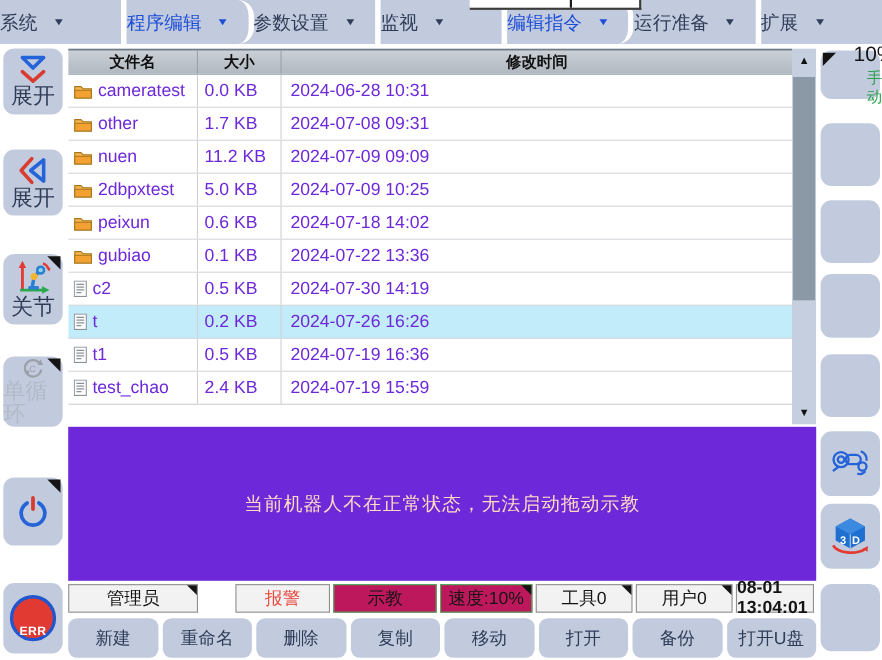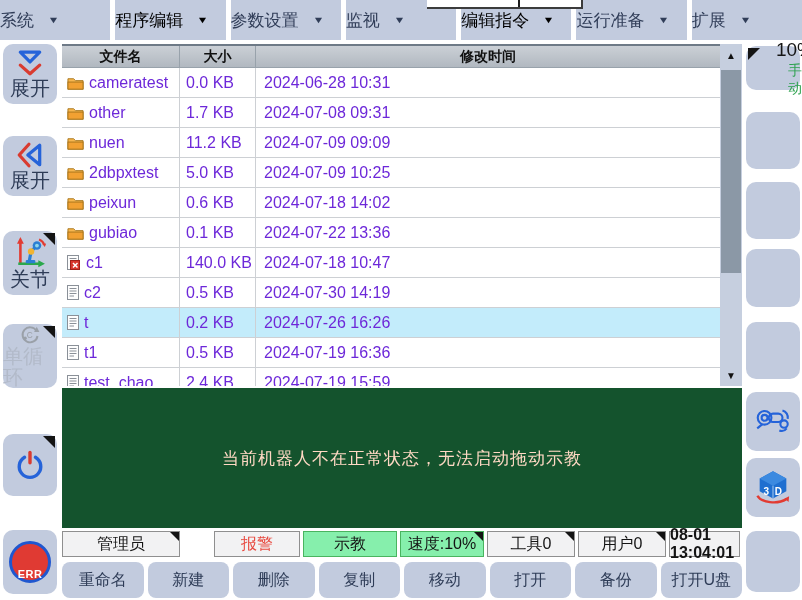--- a/index.html
+++ b/index.html
@@ -8,21 +8,21 @@
     background:#ffffff;
     font-family:"Liberation Sans","DejaVu Sans",sans-serif;
     -webkit-font-smoothing:antialiased;
   }
   
   .menubar{position:absolute;left:0;top:0;width:802px;height:40px;background:#c2cbde;display:flex;}
   .menu-item{flex:1;display:flex;align-items:center;justify-content:flex-start;gap:15px;
     font-size:17px;color:#303d58;border-right:5px solid #ffffff;cursor:default;}
   .menu-item:last-child{border-right:none;}
   .menu-item .caret{font-size:9px;transform:scaleX(1.35);}
-  .menu-item.disabled{color:#000000;}
+  .menu-item.disabled{color:#1d4ed8;border-radius:15px;}
   
   .notch{position:absolute;left:427px;top:0;width:156px;height:9px;background:#ffffff;
     border-right:2px solid #3c3c3c;border-bottom:2px solid #3c3c3c;box-sizing:border-box;z-index:5;}
   .notch-tick{position:absolute;left:91px;top:0;width:2px;height:7px;background:#1d1d1d;}
 
   
   .pbtn{position:absolute;background:#c2cbde;border-radius:10px;display:flex;flex-direction:column;
     align-items:center;justify-content:center;gap:1px;box-sizing:border-box;}
   .pbtn .blabel{font-size:20px;color:#2e3c57;line-height:1.05;}
   .pbtn.disabled .blabel{color:#b2bac9;}
@@ -58,21 +58,21 @@
   .td-time{flex:1;padding-left:8px;}
   .ficon{flex:0 0 auto;}
   
   .vscroll{position:absolute;right:0;top:0;width:22px;height:342px;background:#c6cfdf;}
   .sarrow{position:absolute;left:0;width:22px;height:22px;display:flex;align-items:center;justify-content:center;
     font-size:10px;color:#111;}
   .sarrow.up{top:0;} .sarrow.down{bottom:0;}
   .sthumb{position:absolute;left:1px;top:26px;width:20px;height:203px;background:#8b98a6;}
 
   
-  .msgpanel{position:absolute;left:62px;top:388px;width:680px;height:140px;background:#14532d;
+  .msgpanel{position:absolute;left:62px;top:388px;width:680px;height:140px;background:#6d28d9;
     display:flex;align-items:center;justify-content:center;}
   .msgpanel .msg{font-size:17px;color:#ffd9c4;letter-spacing:1px;}
 
   
   #btn-speed{left:746px;top:46px;width:54px;height:44px;padding-left:44px;}
   #btn-speed .pct{font-size:19px;color:#151515;}
   #btn-speed .mode{font-size:14px;color:#2ca14e;}
   #rblank1{left:746px;top:112px;width:54px;height:57px;}
   #rblank2{left:746px;top:182px;width:54px;height:57px;}
   #rblank3{left:746px;top:249px;width:54px;height:58px;}
@@ -81,21 +81,21 @@
   #btn-3d{left:746px;top:458px;width:54px;height:59px;}
   #rblank5{left:746px;top:531px;width:54px;height:61px;}
 
   
   .statusbar{position:absolute;left:62px;top:531px;width:678px;height:26px;display:flex;gap:3px;}
   .sbox{position:relative;display:flex;align-items:center;justify-content:center;font-size:16px;
     background:#f2f2f3;border:1px solid #8f8f8f;box-sizing:border-box;color:#141414;}
   .sbox:nth-child(1){width:118px;} .sbox:nth-child(2){width:86px;margin-left:31px;} .sbox:nth-child(3){width:94px;}
   .sbox:nth-child(4){width:84px;} .sbox:nth-child(5){width:88px;} .sbox:nth-child(6){width:88px;}
   .sbox:nth-child(7){flex:1;font-weight:bold;}
-  .sbox.s-green{background:#86efac;border-color:#49b45f;}
+  .sbox.s-green{background:#be185d;border-color:#49b45f;}
   .sbox.s-alarm{color:#e8483e;}
   .corner-tr-sm::after{content:"";position:absolute;top:0;right:0;width:0;height:0;border-style:solid;
     border-width:0 9px 9px 0;border-color:transparent #141414 transparent transparent;}
 
   
   .actionbar{position:absolute;left:62px;top:562px;width:680px;height:36px;display:flex;gap:4px;}
   .abtn{flex:1;background:#c2cbde;border:none;border-radius:8px;font-size:16px;color:#2e3c57;
     font-family:inherit;display:flex;align-items:center;justify-content:center;cursor:default;}
 </style>
 </head>
@@ -259,34 +259,20 @@
     <path d="M1 2.5 h6 l2 2 h8 v9 h-16 z" fill="#f7b64e" stroke="#a8761c" stroke-width="1"></path>
     <rect x="1" y="6" width="16" height="7.5" fill="#f2a132" stroke="#a8761c" stroke-width="1"></rect>
   </svg>
           <span class="fname">gubiao</span>
         </div>
         <div class="td td-size">0.1 KB</div>
         <div class="td td-time">2024-07-22 13:36</div>
       </div>
       <div class="trow">
         <div class="td td-name">
-          <svg class="ficon" width="14" height="15" viewBox="0 0 14 15">
-    <rect x="0.5" y="0.5" width="11" height="14" fill="#fdfdfd" stroke="#8a9098"></rect>
-    <line x1="2.5" y1="3.5" x2="9.5" y2="3.5" stroke="#8a9098"></line>
-    <rect x="3.5" y="5.5" width="9" height="9" fill="#d9362e" stroke="#a02019"></rect>
-    <line x1="6" y1="8" x2="10.5" y2="12.5" stroke="#ffffff" stroke-width="1.5"></line>
-    <line x1="10.5" y1="8" x2="6" y2="12.5" stroke="#ffffff" stroke-width="1.5"></line>
-  </svg>
-          <span class="fname">c1</span>
-        </div>
-        <div class="td td-size">140.0 KB</div>
-        <div class="td td-time">2024-07-18 10:47</div>
-      </div>
-      <div class="trow">
-        <div class="td td-name">
           <svg class="ficon" width="12" height="15" viewBox="0 0 12 15">
     <rect x="0.5" y="0.5" width="11" height="14" fill="#fdfdfd" stroke="#8a9098"></rect>
     <line x1="2.5" y1="3.5" x2="9.5" y2="3.5" stroke="#8a9098"></line>
     <line x1="2.5" y1="6" x2="9.5" y2="6" stroke="#8a9098"></line>
     <line x1="2.5" y1="8.5" x2="9.5" y2="8.5" stroke="#8a9098"></line>
     <line x1="2.5" y1="11" x2="7" y2="11" stroke="#8a9098"></line>
   </svg>
           <span class="fname">c2</span>
         </div>
         <div class="td td-size">0.5 KB</div>
@@ -384,21 +370,21 @@
     <div class="sbox s-light corner-tr-sm">管理员</div>
     <div class="sbox s-alarm">报警</div>
     <div class="sbox s-green">示教</div>
     <div class="sbox s-green corner-tr-sm">速度:10%</div>
     <div class="sbox s-light corner-tr-sm">工具0</div>
     <div class="sbox s-light corner-tr-sm">用户0</div>
     <div class="sbox s-light">08-01 13:04:01</div>
   </div>
 
 <div class="actionbar" id="actionbar">
+    <button class="abtn">新建</button>
     <button class="abtn">重命名</button>
-    <button class="abtn">新建</button>
     <button class="abtn">删除</button>
     <button class="abtn">复制</button>
     <button class="abtn">移动</button>
     <button class="abtn">打开</button>
     <button class="abtn">备份</button>
     <button class="abtn">打开U盘</button>
   </div>
 
 </body></html>

